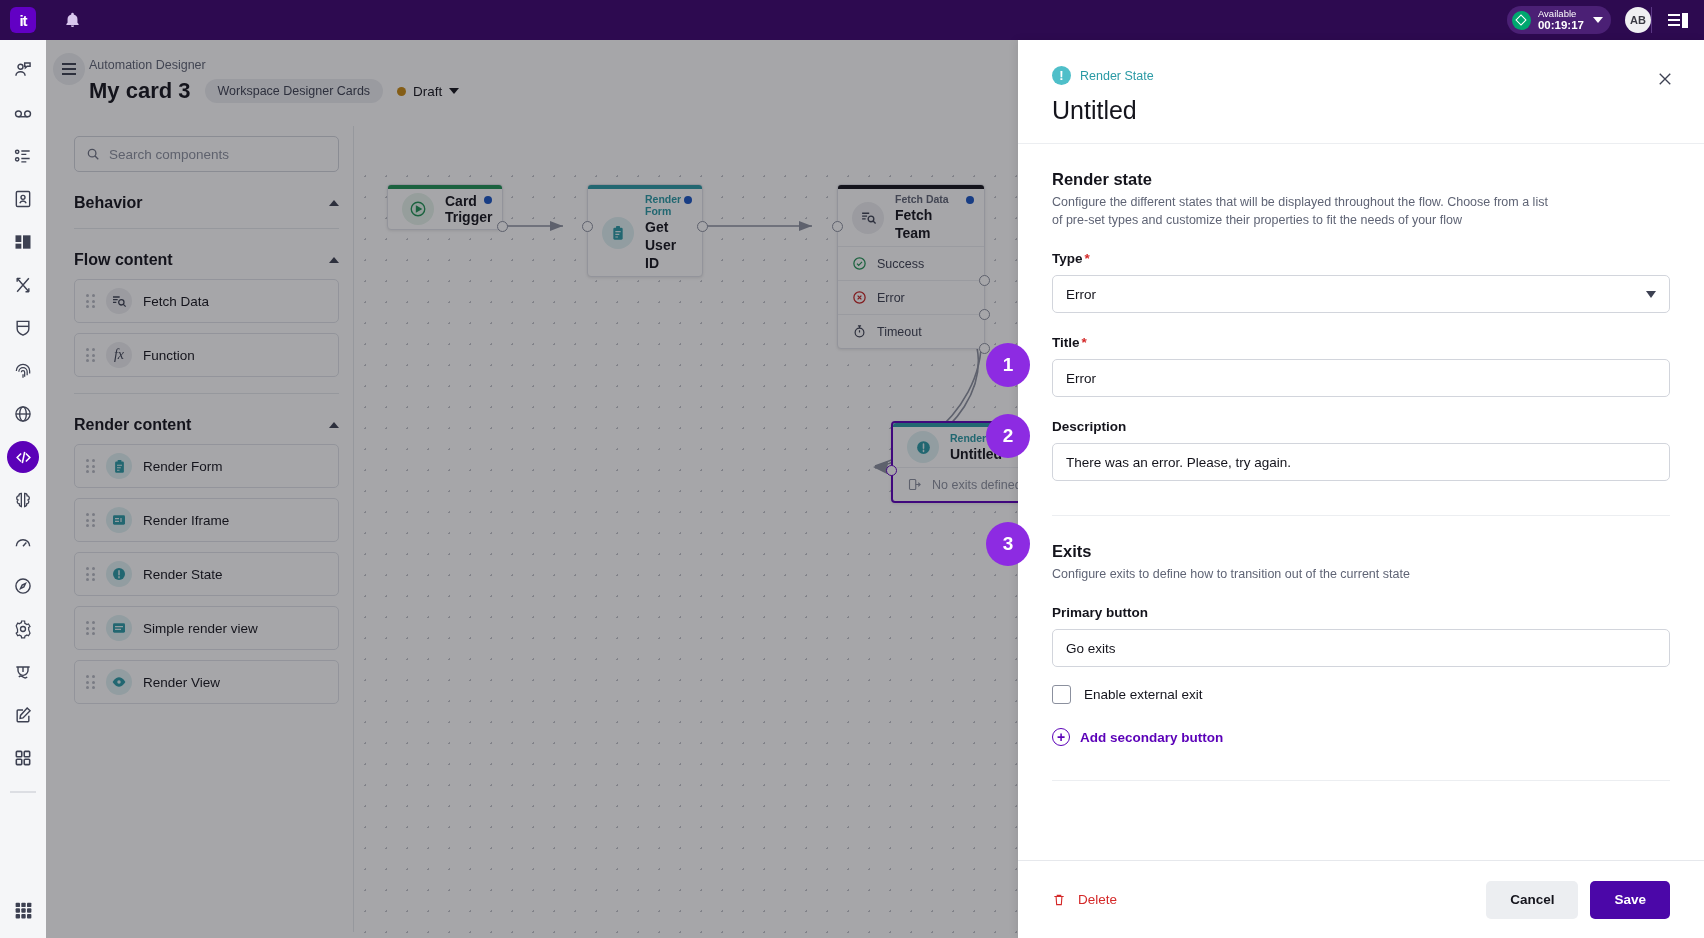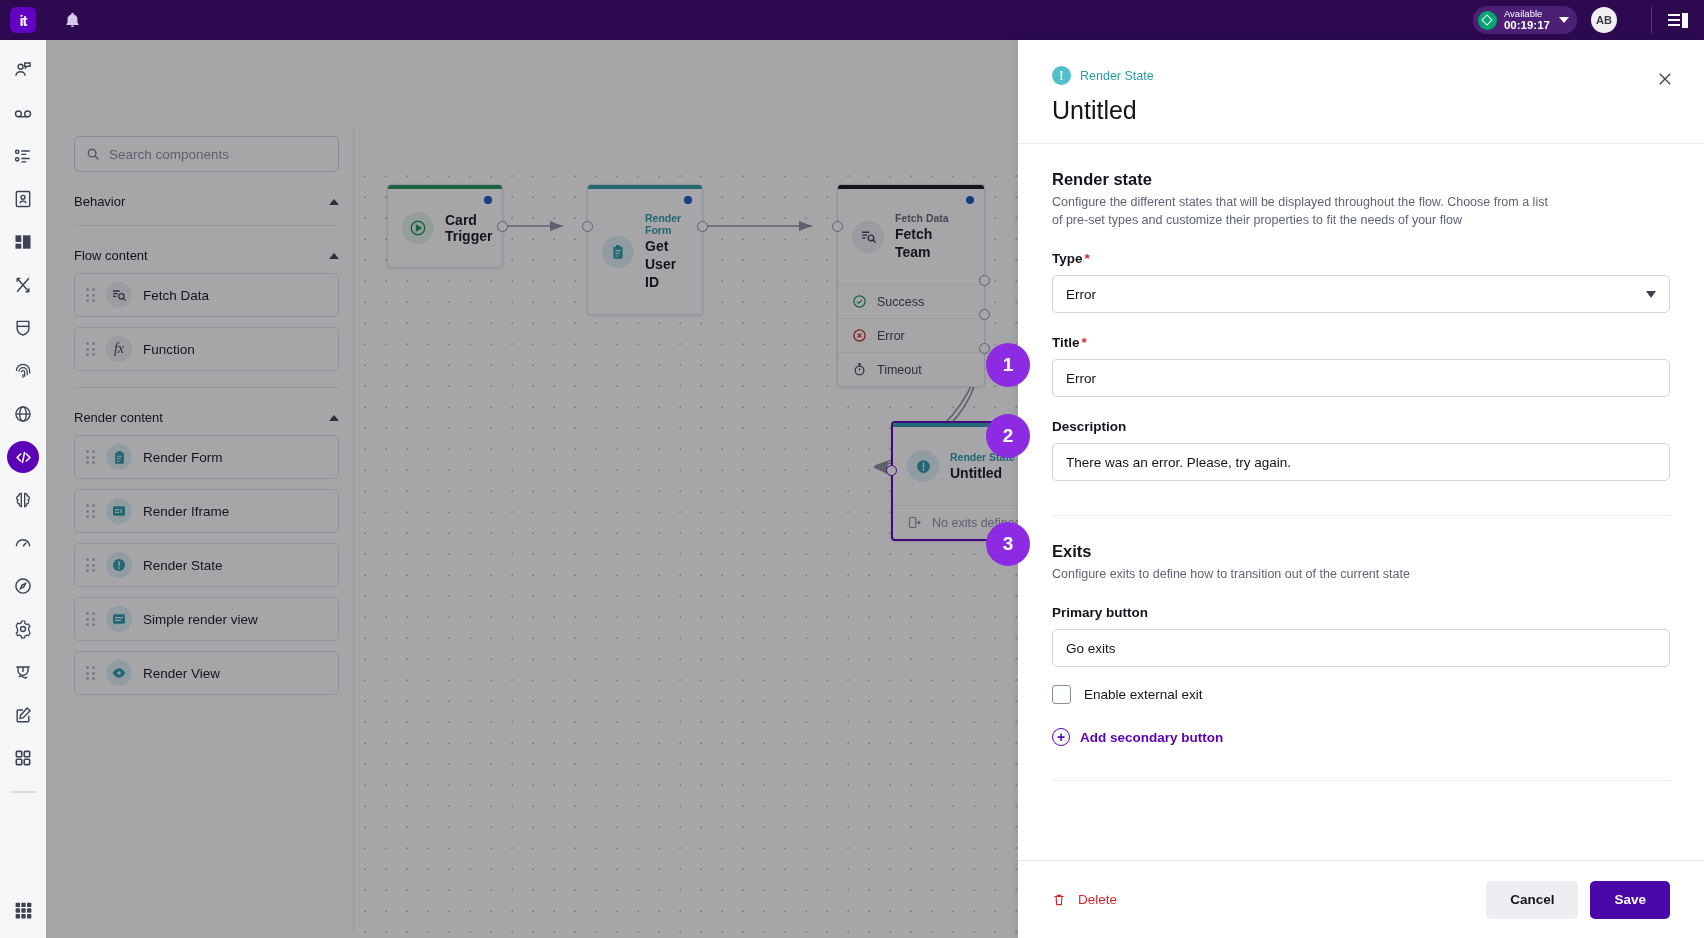--- a/index.html
+++ b/index.html
@@ -44,21 +44,21 @@
   .presence-text .pline2 { font-size: 11.5px; font-weight: bold; }
   .chev-white {
     width: 0; height: 0; border-left: 5px solid transparent;
     border-right: 5px solid transparent; border-top: 6px solid #ffffff;
     margin-left: 2px;
   }
   .avatar {
     width: 26px; height: 26px; border-radius: 50%; background: #f0f0f2;
     color: #3b3b44; font-size: 11px; font-weight: bold;
     display: flex; align-items: center; justify-content: center;
-    margin-right: 34px;
+    margin-right: 0;
   }
   .topbar-sep { width: 1px; height: 26px; background: #5b3785; margin-right: 16px; }
   .burger-right { margin-right: 16px; display: flex; gap: 2px; align-items: center; }
   .burger-right .bl { display: flex; flex-direction: column; gap: 3px; }
   .burger-right .bl span { display: block; width: 12px; height: 2px; background: #fff; }
   .burger-right .bsq { width: 6px; height: 15px; background: #fff; }
 
   
   .rail {
     position: absolute; top: 40px; left: 0; width: 46px; height: 898px;
@@ -116,21 +116,21 @@
     margin: 10px 14px 0 14px; height: 36px; border: 1px solid #d2d5dc;
     border-radius: 5px; display: flex; align-items: center; gap: 9px;
     padding: 0 11px;
   }
   .search-ico { color: #6d7282; font-size: 13px; display:flex; }
   .search-ph { font-size: 13.5px; color: #8b909e; }
   .grp-head {
     display: flex; align-items: center; justify-content: space-between;
     padding: 0 14px; margin-top: 22px; margin-bottom: 10px; cursor: pointer;
   }
-  .grp-title { font-size: 13px; font-weight: normal; color: #14141c; }
+  .grp-title { font-size: 16px; font-weight: bold; color: #14141c; }
   .caret-up {
     width: 0; height: 0; border-left: 5px solid transparent;
     border-right: 5px solid transparent; border-bottom: 6px solid #3d4152;
   }
   .comp-card {
     margin: 0 14px 10px 14px; height: 44px; border: 1px solid #e1e3e8;
     border-radius: 5px; display: flex; align-items: center; gap: 11px;
     padding: 0 11px; background: #fff; cursor: grab;
   }
   .drag-dots {
@@ -154,21 +154,21 @@
     background-color: #ffffff;
     background-image: radial-gradient(#c4c6cc 1px, transparent 1px);
     background-size: 21px 21px;
     overflow: hidden;
   }
   .node {
     position: absolute; background: #ffffff; border: 1px solid #e1e3e8;
     border-radius: 4px; box-shadow: 0 1px 3px rgba(0,0,0,.10);
   }
   .node-top { height: 4px; border-radius: 3px 3px 0 0; }
-  .node-body { display: flex; align-items: center; gap: 11px; padding: 23px 14px; }
+  .node-body { display: flex; align-items: center; gap: 11px; padding: 4px 14px; }
   .node-ico {
     width: 32px; height: 32px; border-radius: 50%;
     display: flex; align-items: center; justify-content: center; flex: none;
   }
   .node-kind { font-size: 10.5px; font-weight: bold; margin-bottom: 1px; }
   .node-name { font-size: 14px; font-weight: bold; color: #14141c; }
   .node-dot {
     position: absolute; width: 8px; height: 8px; border-radius: 50%;
     background: #1a56c4;
   }
@@ -427,20 +427,37 @@
           <rect x="16" y="9.5" width="5" height="5" rx="1"></rect>
         <rect x="3" y="16" width="5" height="5" rx="1"></rect>
           <rect x="9.5" y="16" width="5" height="5" rx="1"></rect>
           <rect x="16" y="16" width="5" height="5" rx="1"></rect>
       </svg>
     </div>
   </div>
 
   <div class="workarea">
 
+    <div class="page-head">
+      <div class="hamburger">
+        <span></span>
+          <span></span>
+          <span></span>
+      </div>
+      <div class="breadcrumb">Automation Designer</div>
+      <div class="title-row">
+        <div class="page-title">My card 3</div>
+        <div class="ws-chip">Workspace Designer Cards</div>
+        <div class="status-pill">
+          <span class="status-dot"></span>
+          <span class="status-label">Draft</span>
+          <span class="chev-dark"></span>
+        </div>
+      </div>
+    </div>
 
     <div class="comp-panel">
       <div class="search-box">
         <span class="search-ico">
           <svg width="14" height="14" viewBox="0 0 24 24" fill="none" stroke="currentColor" stroke-width="2.2">
             <circle cx="10.5" cy="10.5" r="6.5"></circle>
               <path d="M15.5 15.5L21 21"></path>
           </svg>
         </span>
         <span class="search-ph">Search components</span>

